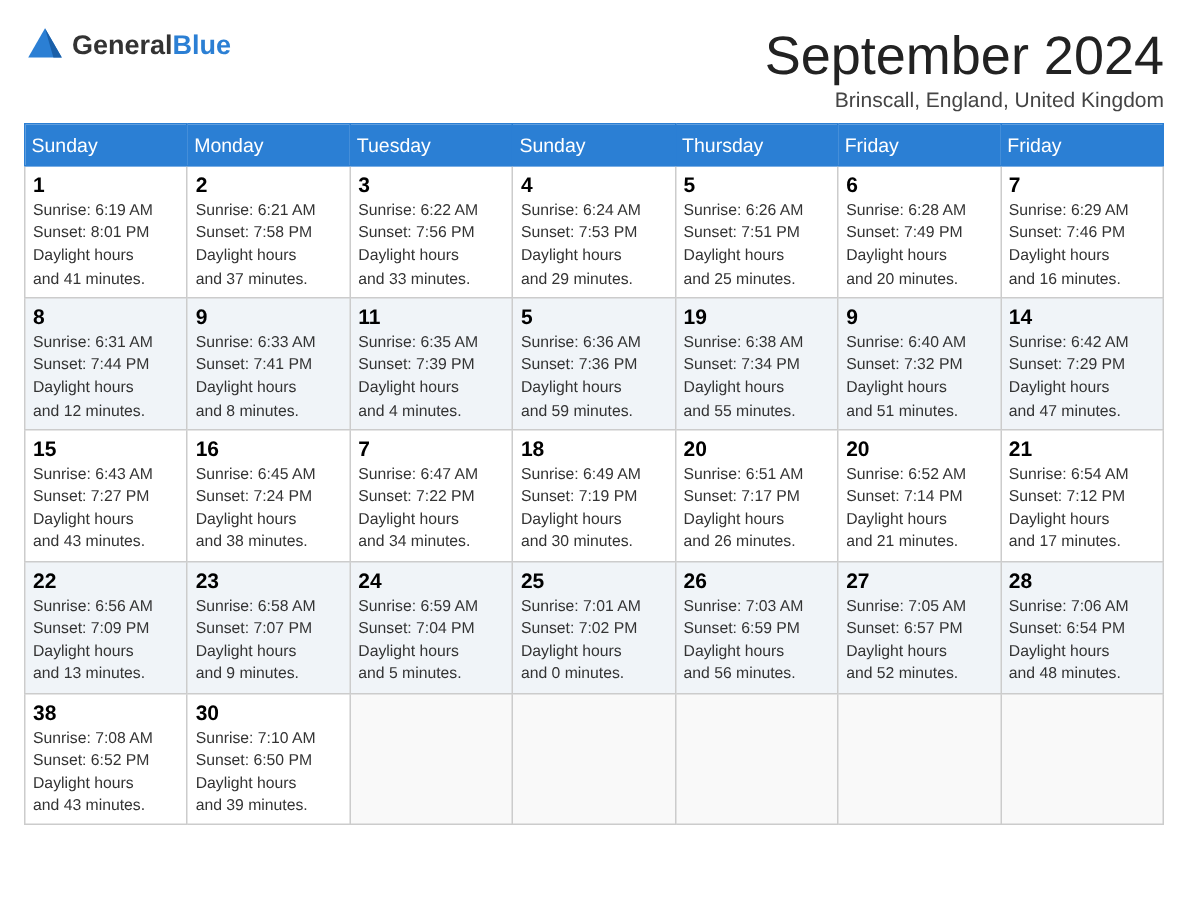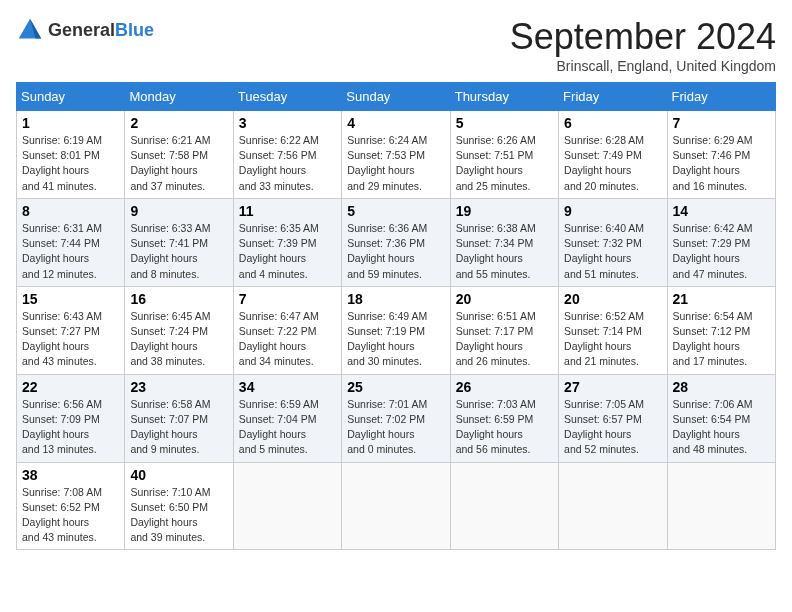--- a/index.html
+++ b/index.html
@@ -212,21 +212,21 @@
       <tr>
         <td>
           <span class="day-number">22</span>
           <div class="day-info">Sunrise: 6:56 AM<br>Sunset: 7:09 PM<br>Daylight hours<br>and 13 minutes.</div>
         </td>
         <td>
           <span class="day-number">23</span>
           <div class="day-info">Sunrise: 6:58 AM<br>Sunset: 7:07 PM<br>Daylight hours<br>and 9 minutes.</div>
         </td>
         <td>
-          <span class="day-number">34</span>
+          <span class="day-number">24</span>
           <div class="day-info">Sunrise: 6:59 AM<br>Sunset: 7:04 PM<br>Daylight hours<br>and 5 minutes.</div>
         </td>
         <td>
           <span class="day-number">25</span>
           <div class="day-info">Sunrise: 7:01 AM<br>Sunset: 7:02 PM<br>Daylight hours<br>and 0 minutes.</div>
         </td>
         <td>
           <span class="day-number">26</span>
           <div class="day-info">Sunrise: 7:03 AM<br>Sunset: 6:59 PM<br>Daylight hours<br>and 56 minutes.</div>
         </td>
@@ -238,21 +238,21 @@
           <span class="day-number">28</span>
           <div class="day-info">Sunrise: 7:06 AM<br>Sunset: 6:54 PM<br>Daylight hours<br>and 48 minutes.</div>
         </td>
       </tr>
       <tr>
         <td>
           <span class="day-number">38</span>
           <div class="day-info">Sunrise: 7:08 AM<br>Sunset: 6:52 PM<br>Daylight hours<br>and 43 minutes.</div>
         </td>
         <td>
-          <span class="day-number">40</span>
+          <span class="day-number">30</span>
           <div class="day-info">Sunrise: 7:10 AM<br>Sunset: 6:50 PM<br>Daylight hours<br>and 39 minutes.</div>
         </td>
         <td class="empty-cell"></td>
         <td class="empty-cell"></td>
         <td class="empty-cell"></td>
         <td class="empty-cell"></td>
         <td class="empty-cell"></td>
       </tr>
     </tbody>
 </table>

